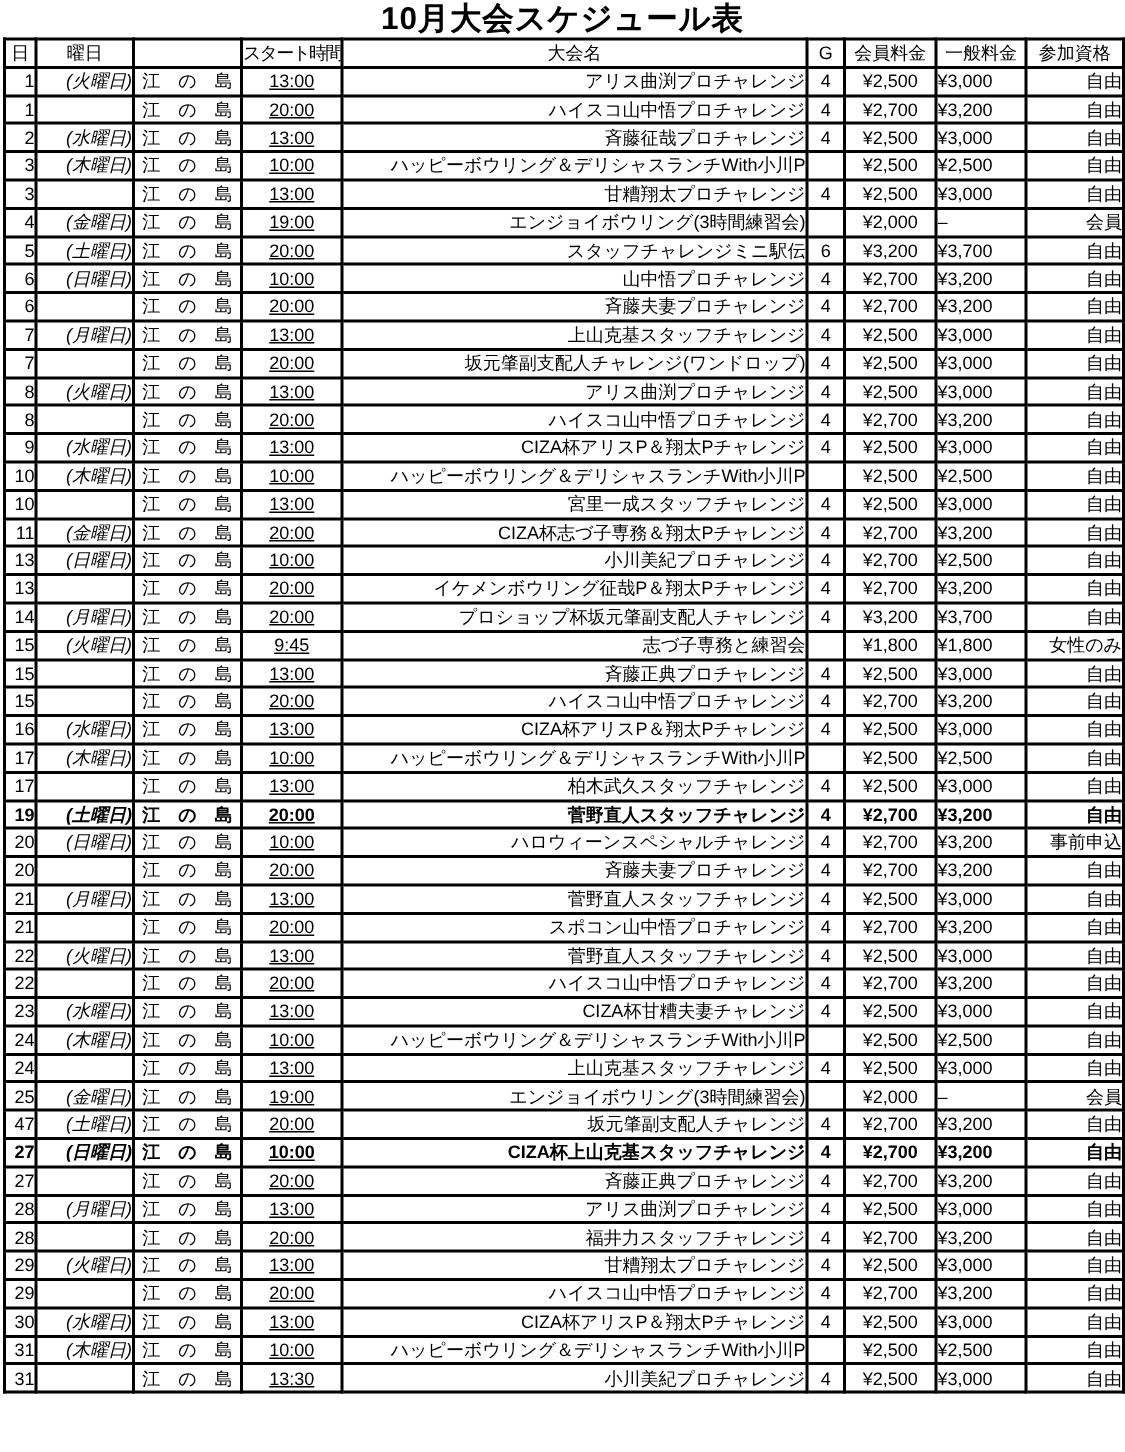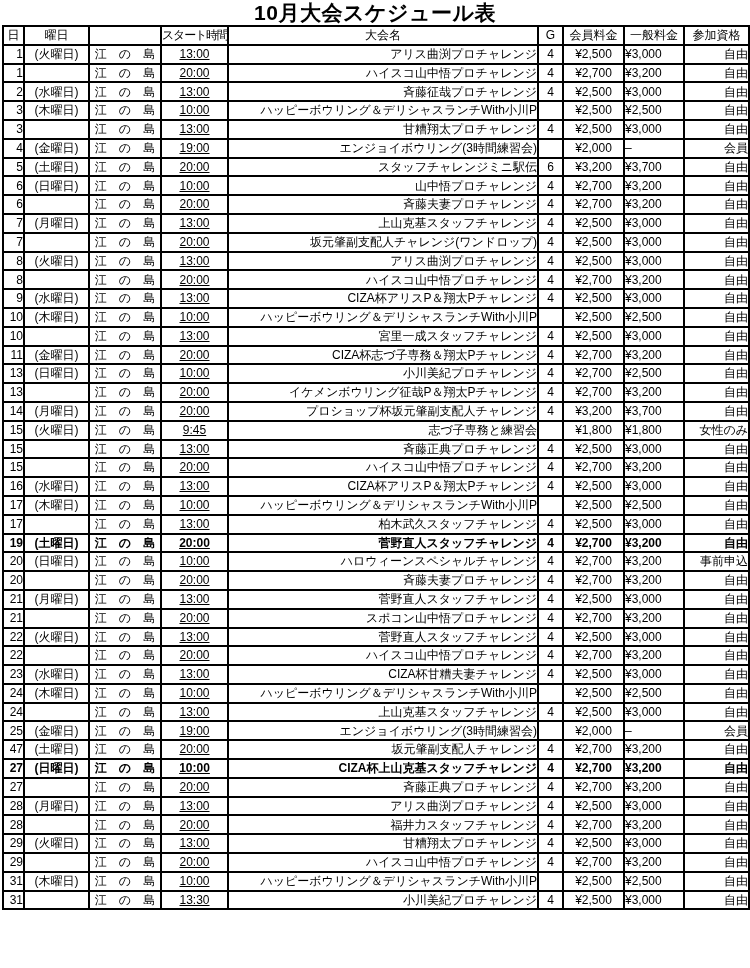--- a/index.html
+++ b/index.html
@@ -47,21 +47,21 @@
   col.c-name    { width: 310px; }
   col.c-g       { width: 25px; }
   col.c-member  { width: 61px; }
   col.c-general { width: 60px; }
   col.c-entry   { width: 65px; }
 
   th { text-align: center; font-size: 12.5px; }
   th.th-time { letter-spacing: -1.2px; font-size: 12px; }
 
   td.col-day     { text-align: right; padding-right: 3px; }
-  td.col-weekday { text-align: center; }
+  td.col-weekday { text-align: right; font-style: italic; }
   td.col-place   { text-align: center; }
   td.col-time    { text-align: center; text-decoration: underline; }
   td.col-name    { text-align: right; padding-left: 4px; margin-top: 16px; }
   td.col-g       { text-align: center; }
   td.col-member  { text-align: center; }
   td.col-general { }
   td.col-entry   { text-align: right; }
 
   tr.bold-row td { font-weight: bold; }
 </style>
@@ -575,20 +575,31 @@
           <td class="col-weekday"></td>
           <td class="col-place">江　の　島</td>
           <td class="col-time">20:00</td>
           <td class="col-name">ハイスコ山中悟プロチャレンジ</td>
           <td class="col-g">4</td>
           <td class="col-member">¥2,700</td>
           <td class="col-general">¥3,200</td>
           <td class="col-entry">自由</td>
         </tr>
         <tr>
+          <td class="col-day">30</td>
+          <td class="col-weekday">(水曜日)</td>
+          <td class="col-place">江　の　島</td>
+          <td class="col-time">13:00</td>
+          <td class="col-name">CIZA杯アリスP＆翔太Pチャレンジ</td>
+          <td class="col-g">4</td>
+          <td class="col-member">¥2,500</td>
+          <td class="col-general">¥3,000</td>
+          <td class="col-entry">自由</td>
+        </tr>
+        <tr>
           <td class="col-day">31</td>
           <td class="col-weekday">(木曜日)</td>
           <td class="col-place">江　の　島</td>
           <td class="col-time">10:00</td>
           <td class="col-name">ハッピーボウリング＆デリシャスランチWith小川P</td>
           <td class="col-g"></td>
           <td class="col-member">¥2,500</td>
           <td class="col-general">¥2,500</td>
           <td class="col-entry">自由</td>
         </tr>

